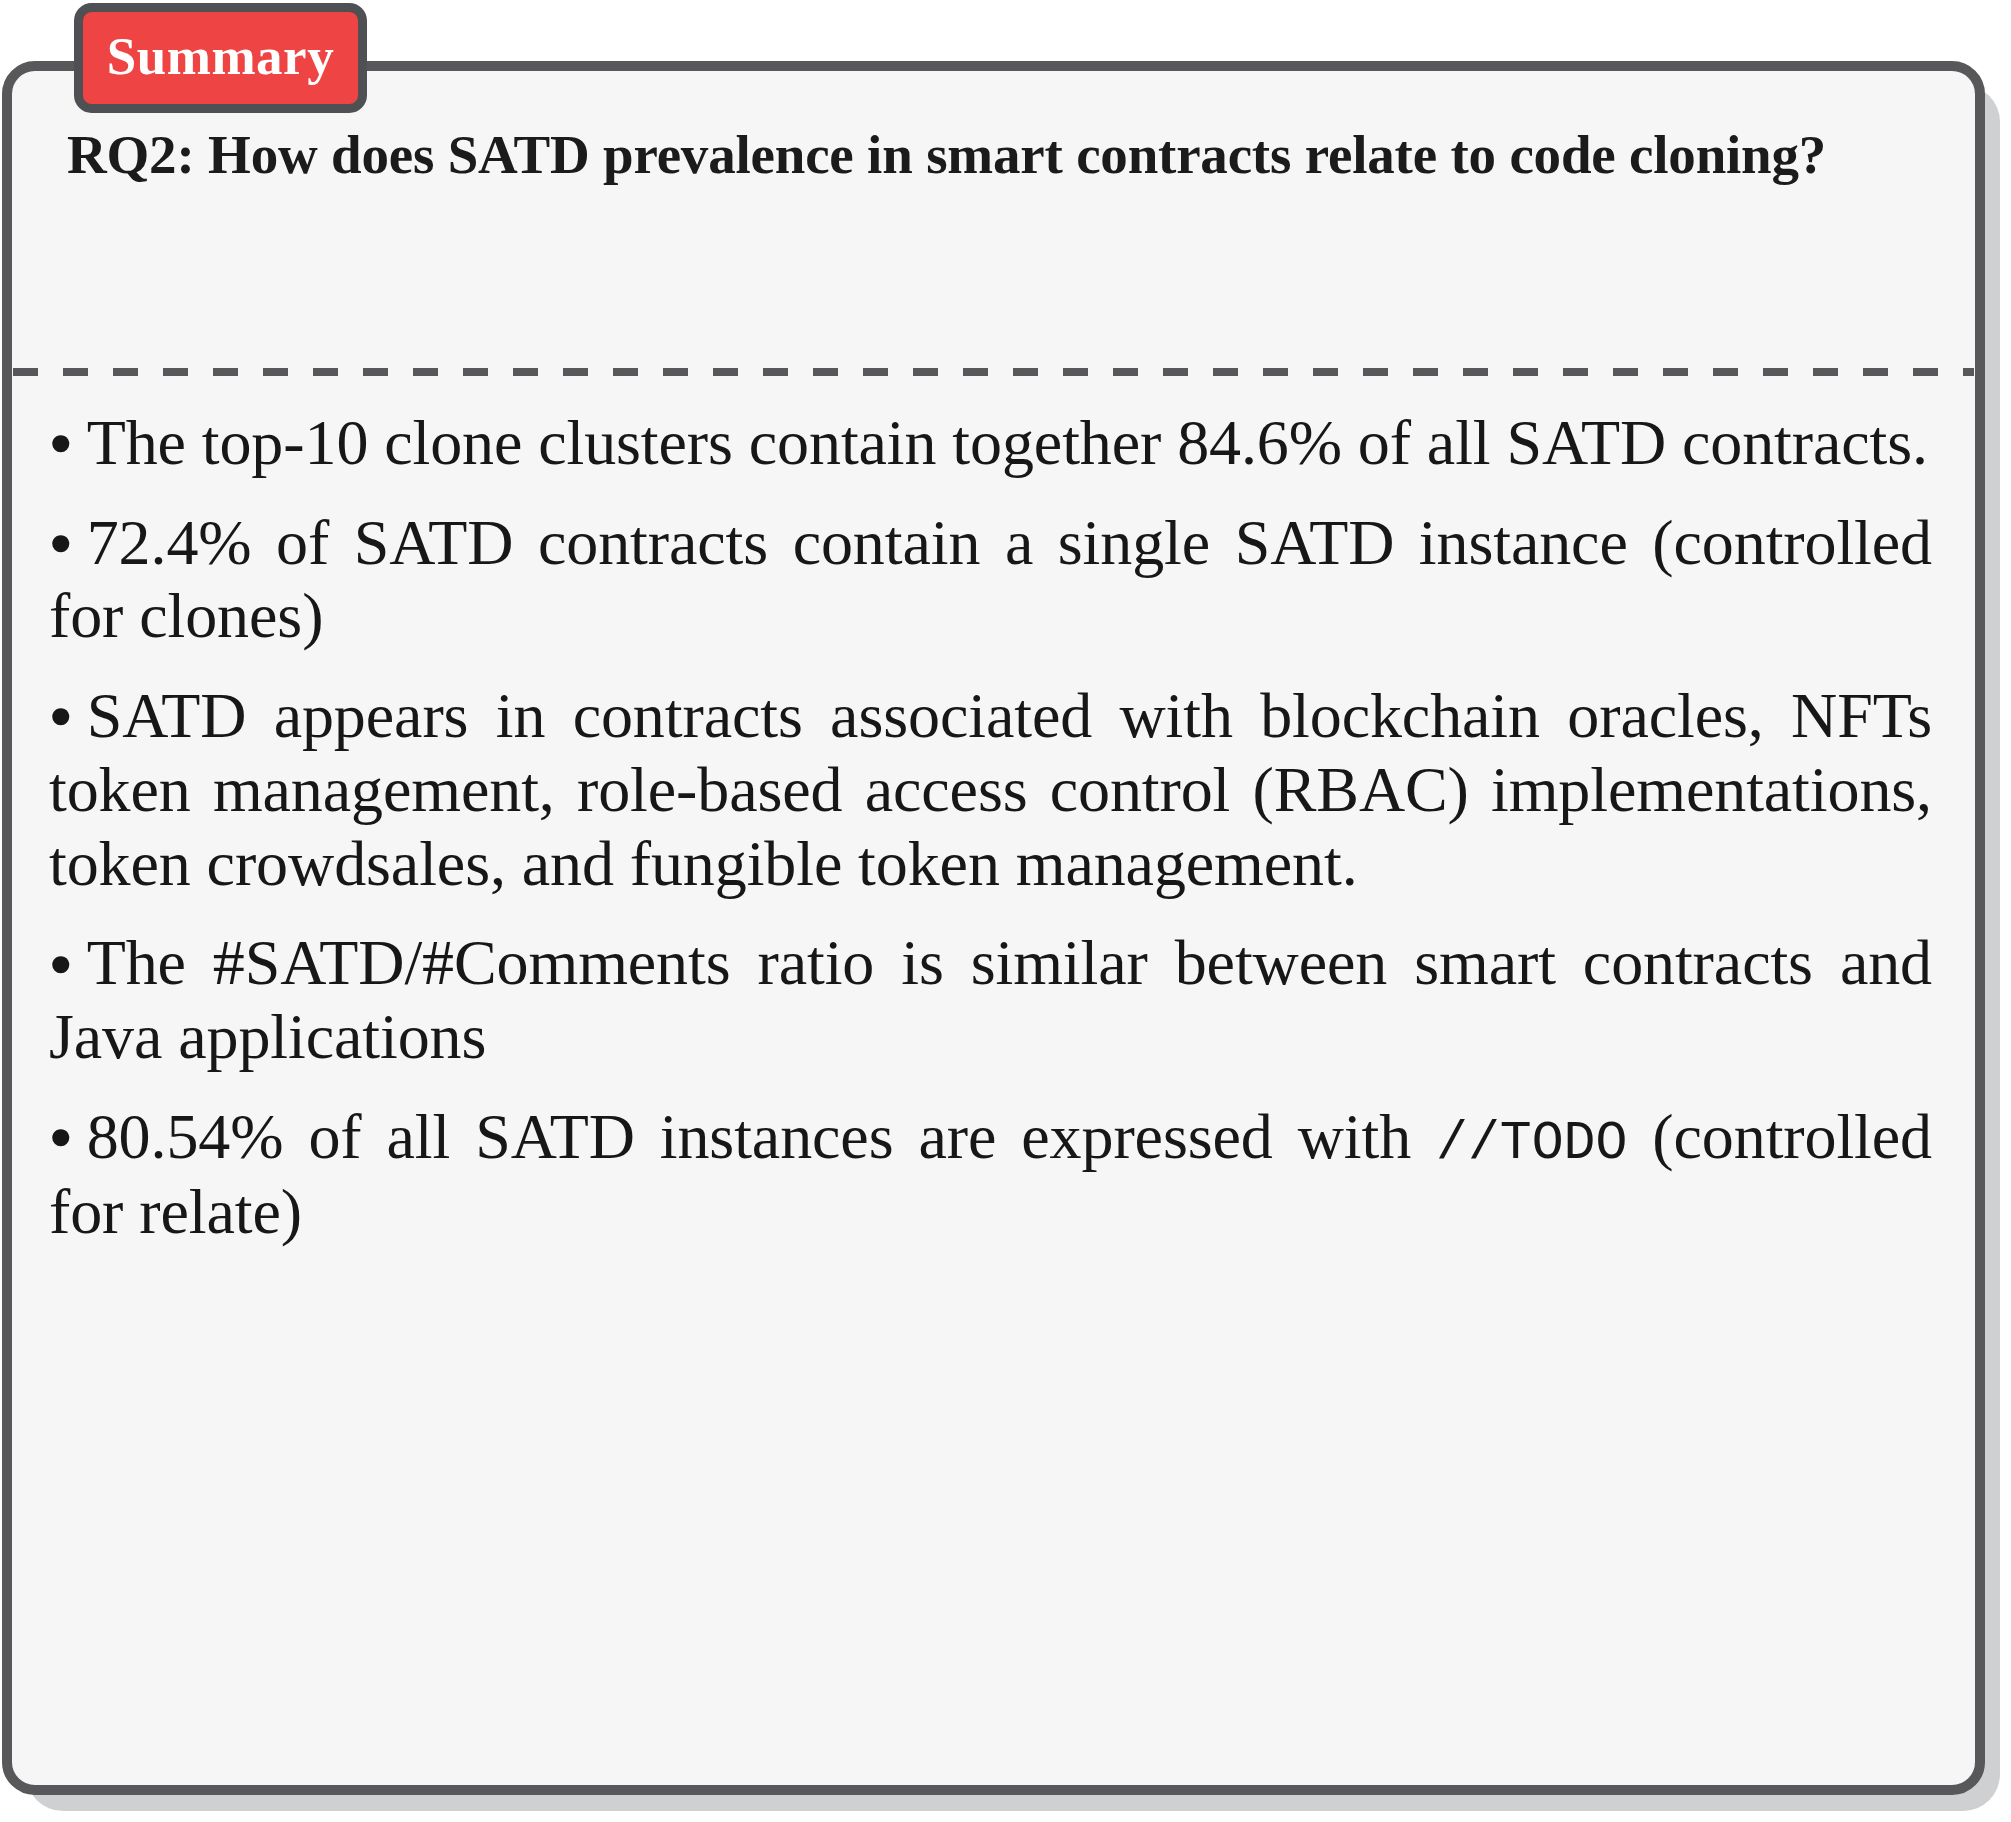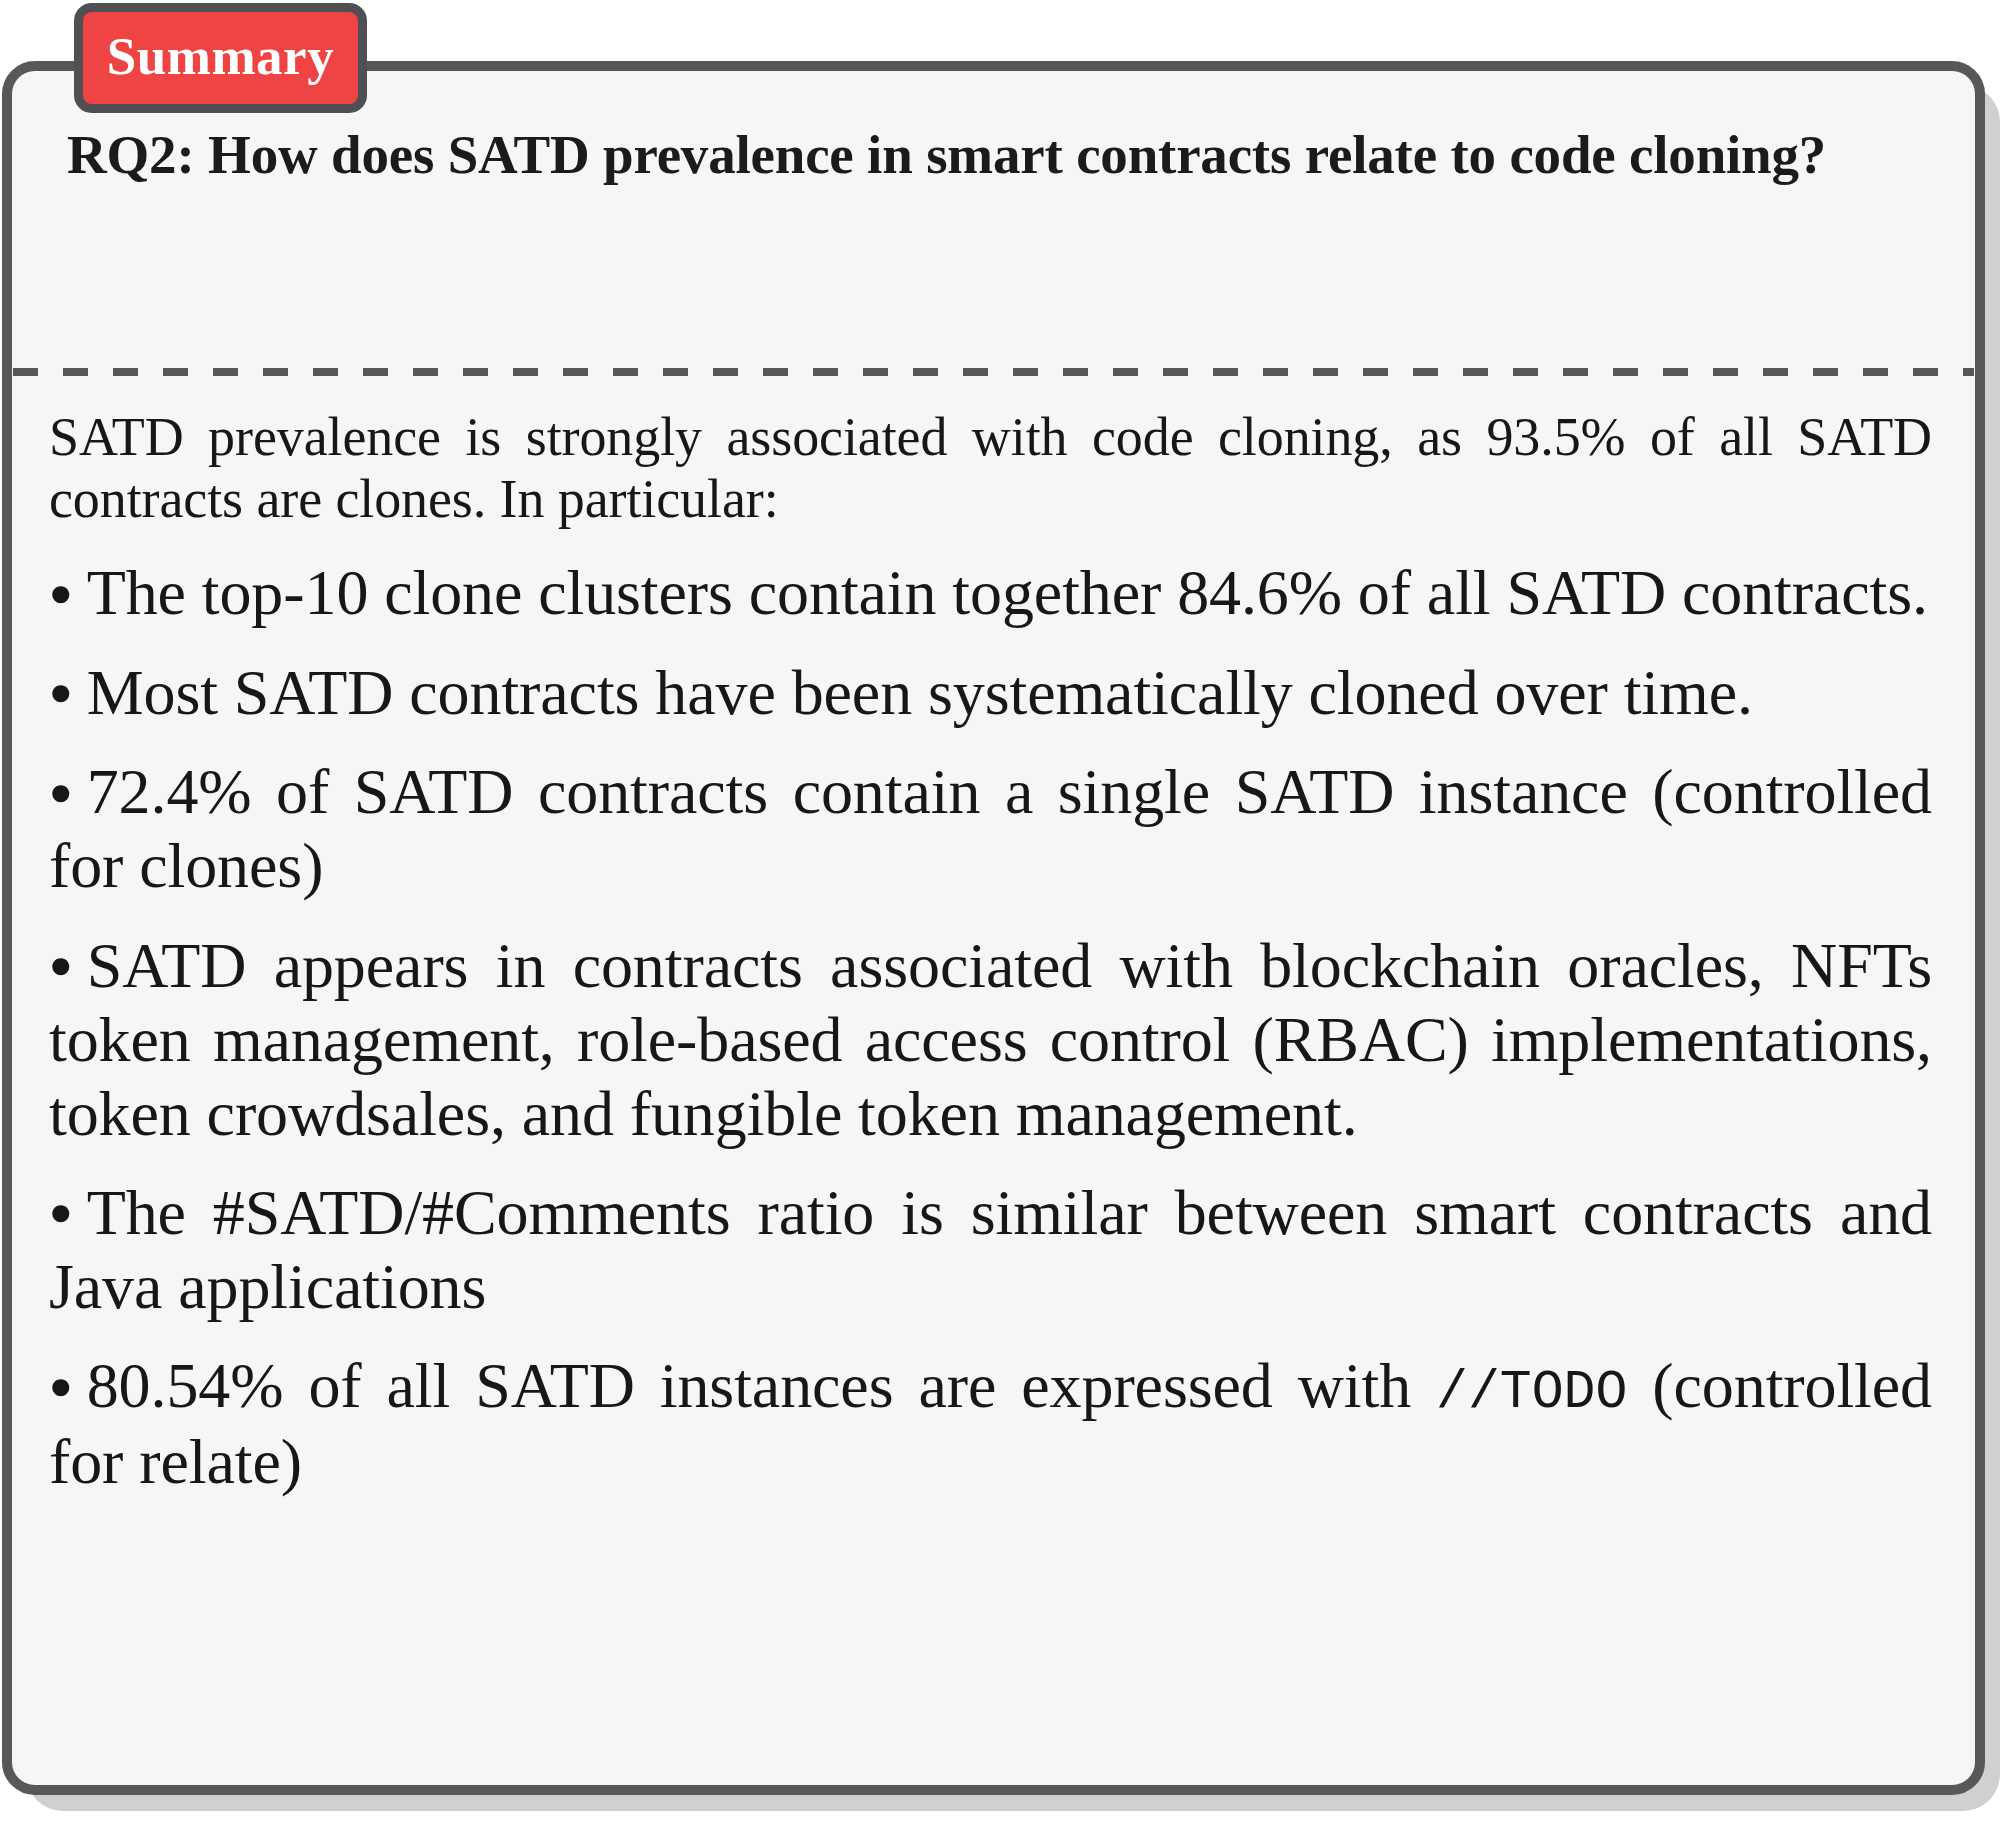--- a/index.html
+++ b/index.html
@@ -165,29 +165,25 @@
   <div class="content">
 
     <div class="title-area">
       <div class="title-text">RQ2: How does SATD prevalence in smart contracts relate to code cloning?</div>
     </div>
 
     <div class="divider"></div>
 
     <div class="body-area">
 
-      <p class="para">SATD prevalence is strongly associated with code cloning, as 93.5% of all SATD contracts are clones. In particular:</p>
 
       <p class="bullet-para">
         <span class="bullet-mark">●</span><span>The top-10 clone clusters contain together 84.6% of all SATD contracts.</span>
       </p>
 
-      <p class="bullet-para">
-        <span class="bullet-mark">●</span><span>Most SATD contracts have been systematically cloned over time.</span>
-      </p>
 
 
       <p class="bullet-para">
         <span class="bullet-mark">●</span><span>72.4% of SATD contracts contain a single SATD instance (controlled for clones)</span>
       </p>
 
       <p class="bullet-para">
         <span class="bullet-mark">●</span><span>SATD appears in contracts associated with blockchain oracles, NFTs token management, role-based access control (RBAC) implementations, token crowdsales, and fungible token management.</span>
       </p>
 

